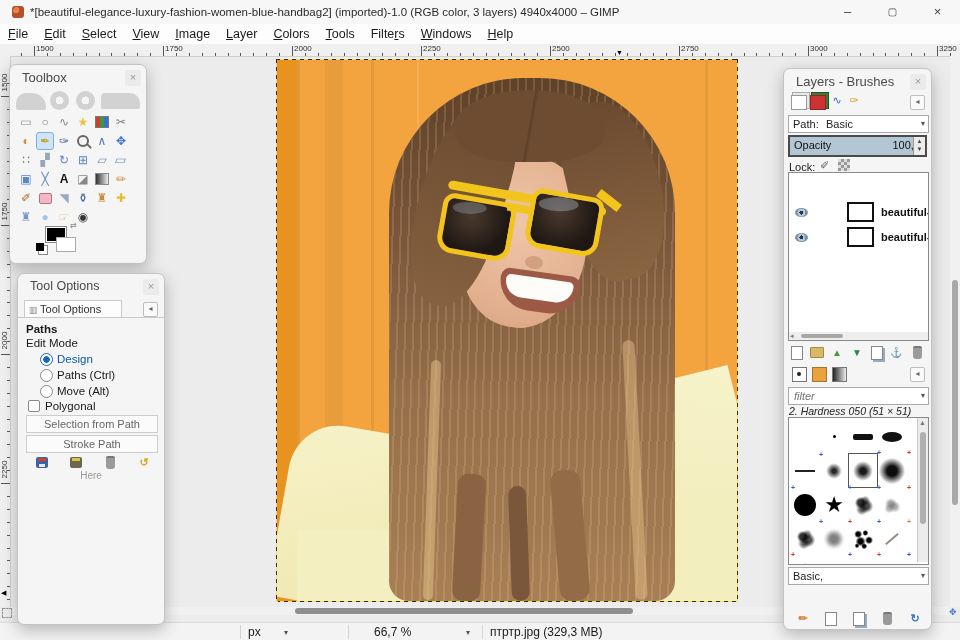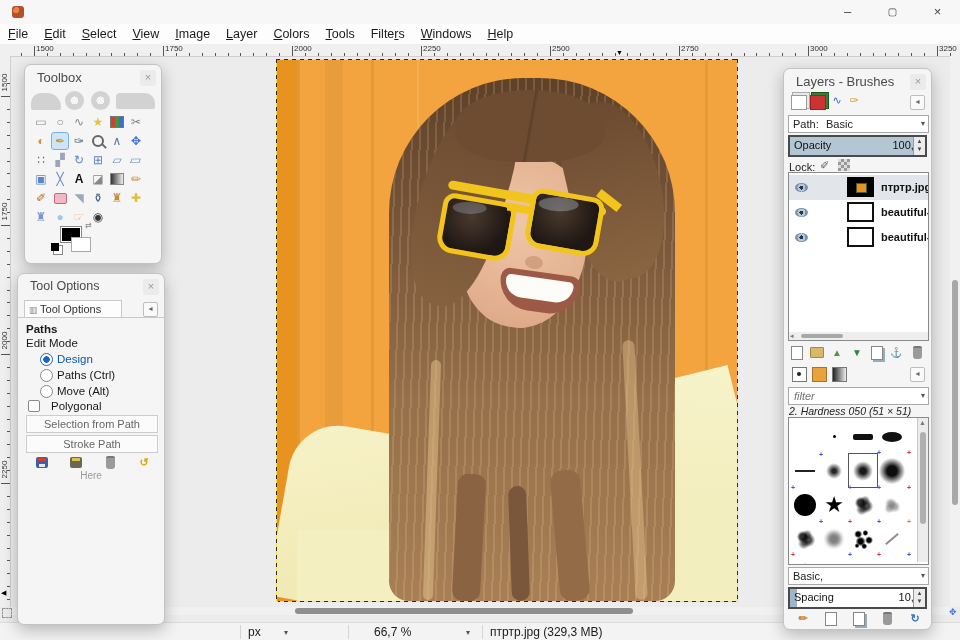--- a/index.html
+++ b/index.html
@@ -41,21 +41,21 @@
   .sbchev{font-size:8px;color:#555;top:5px;}
   
   .panel{background:#f5f5f5;border:1px solid #c3c3c3;border-radius:7px;
          box-shadow:0 5px 16px rgba(0,0,0,.25);}
   .ptitle{position:absolute;left:12px;top:5px;font-size:13px;color:#4a4a4a;}
   .pclose{position:absolute;right:5px;top:5px;width:16px;height:16px;background:#ebebeb;border-radius:2px;
           color:#9a9a9a;font-size:11px;text-align:center;line-height:15px;}
   .collapse-btn{position:absolute;width:13px;height:13px;border:1px solid #bdbdbd;background:#fafafa;border-radius:2px;
           color:#666;font-size:8px;text-align:center;line-height:12px;}
   
-  #toolbox{left:24px;top:64px;width:136px;height:198px;}
+  #toolbox{left:9px;top:64px;width:136px;height:198px;}
   .wilber{position:absolute;background:#d2d2d2;}
   .tool{position:absolute;width:18px;height:18px;display:flex;align-items:center;justify-content:center;
         font-size:12px;line-height:18px;border-radius:3px;}
   .tool.sel{background:#cfe4f7;border:1px solid #7ab0e0;width:16px;height:16px;}
   .skew{transform:skewX(-18deg);display:inline-block;}
   .sbc{width:12px;height:10px;background:linear-gradient(90deg,#d04030 33%,#3a9a3a 33% 66%,#3a6fd0 66%);border:1px solid #777;}
   .grd{width:12px;height:10px;background:linear-gradient(90deg,#333,#eee);border:1px solid #888;}
   .erz{width:11px;height:9px;background:#f2b8c6;border:1px solid #c06a8a;border-radius:2px;}
   .mag{width:8px;height:8px;border:2px solid #666;border-radius:50%;position:relative;}
   .mag::after{content:"";position:absolute;width:6px;height:2px;background:#666;transform:rotate(45deg);right:-5px;bottom:-2px;}
@@ -123,20 +123,21 @@
   #photo{left:277px;top:60px;width:460px;height:541px;background:#f3a43e;overflow:hidden;}
   .ph{position:absolute;}
 </style>
 </head>
 <body>
 
 <div id="app">
 
   <div class="abs" id="titlebar">
     <div class="abs" id="gimp-logo"></div>
+    <div class="abs" id="wtitle">*[beautiful-elegance-luxury-fashion-women-blue-handbag2] (imported)-1.0 (RGB color, 3 layers) 4940x4000 – GIMP</div>
     <div class="abs wbtn" style="left:825px">–</div>
     <div class="abs wbtn" style="left:870px;font-size:10px">▢</div>
     <div class="abs wbtn" style="left:915px">×</div>
   </div>
 
   <div class="abs" id="menubar"><span class="mitem"><u>F</u>ile</span><span class="mitem"><u>E</u>dit</span><span class="mitem"><u>S</u>elect</span><span class="mitem"><u>V</u>iew</span><span class="mitem"><u>I</u>mage</span><span class="mitem"><u>L</u>ayer</span><span class="mitem"><u>C</u>olors</span><span class="mitem"><u>T</u>ools</span><span class="mitem">Filte<u>r</u>s</span><span class="mitem"><u>W</u>indows</span><span class="mitem"><u>H</u>elp</span></div>
 
   <div class="abs" id="canvas-surround"></div>
   <div class="abs" id="ruler-corner"></div>
   <div class="abs" id="hruler">
@@ -470,21 +471,21 @@
     <div class="to-txt" style="left:8px;top:63px">Edit Mode</div>
     <div id="to-radios">
         <div class="radio on" style="left: 22px; top: 79px;"></div>
         <div class="to-txt" style="left: 39px; top: 79px; color: rgb(10, 88, 176);">Design</div>
         <div class="radio" style="left: 22px; top: 95px;"></div>
         <div class="to-txt" style="left: 39px; top: 95px; color: rgb(26, 26, 26);">Paths (Ctrl)</div>
         <div class="radio" style="left: 22px; top: 111px;"></div>
         <div class="to-txt" style="left: 39px; top: 111px; color: rgb(26, 26, 26);">Move (Alt)</div>
       </div>
     <div class="cbox" style="left:10px;top:126px"></div>
-    <div class="to-txt" style="left:33px;top:126px">Polygonal</div>
+    <div class="to-txt" style="left:27px;top:126px">Polygonal</div>
     <div class="to-btn" style="top:141px">Selection from Path</div>
     <div class="to-btn" style="top:161px">Stroke Path</div>
     <div id="to-btnrow">
         <div class="ibtn" style="left: 16px; top: 181px; font-weight: bold;">
           <div class="disk"></div>
         </div>
         <div class="ibtn" style="left: 50px; top: 181px; font-weight: bold;">
           <div class="disk2"></div>
         </div>
         <div class="ibtn" style="left: 84px; top: 181px; font-weight: bold;">
@@ -517,27 +518,20 @@
       <div class="fill" style="width:124px"></div>
       <div class="lab">Opacity</div>
       <div class="val">100,0</div>
       <div class="spin">▲<br>▼</div>
     </div>
     <div class="to-txt" style="left:5px;top:92px;font-size:11px">Lock:</div>
     <div style="position:absolute;left:36px;top:90px;font-size:11px;color:#555">✐</div>
     <div class="chk" style="position:absolute;left:54px;top:90px;width:12px;height:12px"></div>
 
     <div id="layerlist">
-        <div class="lrow sel" style="top: 2px;">
-          <div class="eye"></div>
-          <div class="lthumb" style="background: rgb(0, 0, 0);">
-            <div style="position: absolute; left: 9px; top: 6px; width: 9px; height: 8px; background: rgb(232, 146, 31); border: 1px solid rgb(85, 85, 51);"></div>
-          </div>
-          <div class="lname">птртр.jpg</div>
-        </div>
         <div class="lrow" style="top: 27px;">
           <div class="eye"></div>
           <div class="lthumb" style="background: rgb(255, 255, 255); border: 2px solid rgb(17, 17, 17); width: 23px; height: 16px;"></div>
           <div class="lname">beautiful-eleg</div>
         </div>
         <div class="lrow" style="top: 52px;">
           <div class="eye"></div>
           <div class="lthumb" style="background: rgb(255, 255, 255); border: 2px solid rgb(17, 17, 17); width: 23px; height: 16px;"></div>
           <div class="lname">beautiful-eleg</div>
         </div>
@@ -661,26 +655,20 @@
         <span class="mark" style="left: 59px; top: 133px; color: rgb(58, 85, 204);">+</span>
         <span class="mark" style="left: 88px; top: 133px; color: rgb(204, 51, 51);">+</span>
         <span class="mark" style="left: 118px; top: 133px; color: rgb(58, 85, 204);">+</span>
       </div>
 
     <div class="combo" style="left:4px;top:498px;width:139px;height:16px">
       <span style="position:absolute;left:4px;top:2px">Basic,</span>
       <span class="chev">▾</span>
     </div>
 
-    <div class="slider" style="left:4px;top:518px;width:135px;height:18px;background:#fff">
-      <div class="fill" style="width:7px;background:#9fb6c6"></div>
-      <div class="lab">Spacing</div>
-      <div class="val">10,0</div>
-      <div class="spin">▲<br>▼</div>
-    </div>
     <div id="brush-btnrow">
         <div class="micon" style="left: 10px; top: 542px; font-weight: bold;">
           <span style="color: rgb(208, 138, 62);">✏</span>
         </div>
         <div class="micon" style="left: 38px; top: 542px; font-weight: bold;">
           <div class="pg"></div>
         </div>
         <div class="micon" style="left: 66px; top: 542px; font-weight: bold;">
           <div class="pg2"></div>
         </div>

